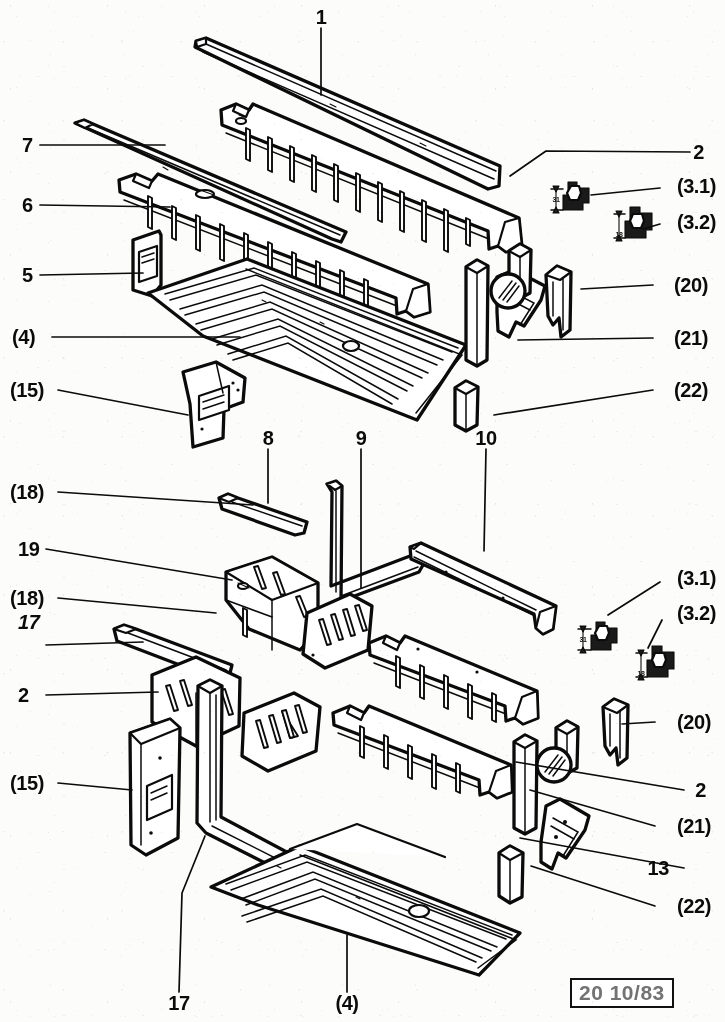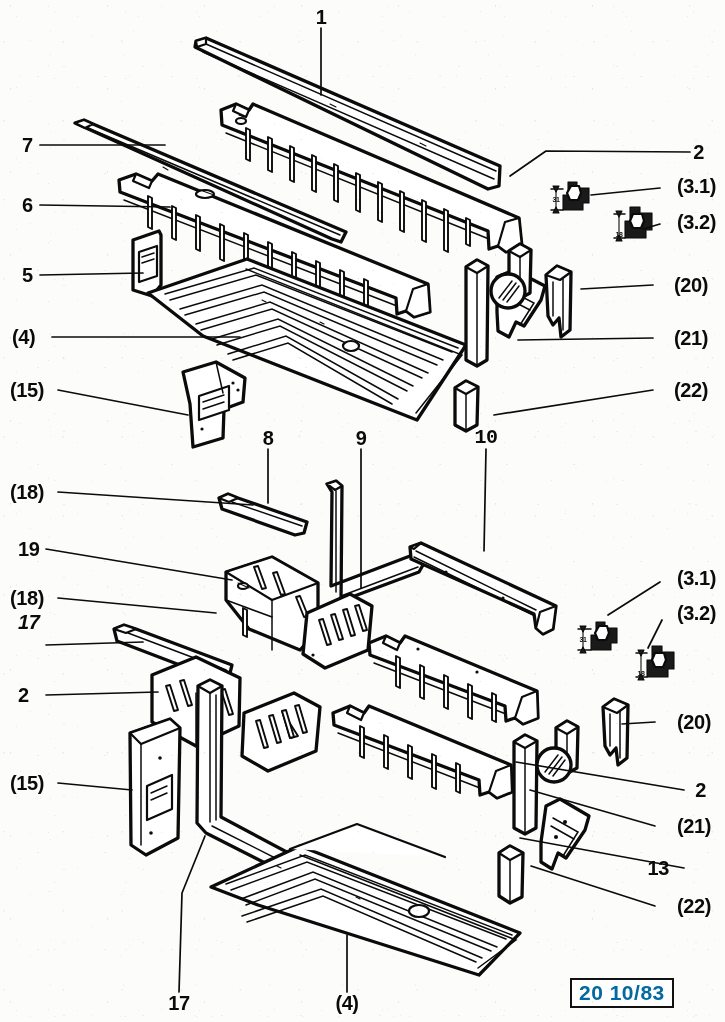--- a/index.html
+++ b/index.html
@@ -68,21 +68,21 @@
     left:570px;top:978px;
     border:2.5px solid #111;
     padding:1px 7px 2px 7px;
     background:#fff;
   }
   #stamp span{
     font-family:"Liberation Sans", sans-serif;
     font-weight:bold;
     font-size:21px;
     line-height:23px;
-    color:#0369a1;
+    color:#737373;
     letter-spacing:0.5px;
     white-space:nowrap;
   }
 </style>
 </head>
 <body>
 
 <div id="page">
 
   <svg id="art" viewBox="0 0 725 1022">
@@ -517,21 +517,21 @@
       <div class="lbl l" style="left: 12px; top: 337px;">(4)</div>
       <div class="lbl l" style="left: 10px; top: 390px;">(15)</div>
       <div class="lbl l" style="left: 10px; top: 492px;">(18)</div>
       <div class="lbl l" style="left: 18px; top: 549px;">19</div>
       <div class="lbl l" style="left: 10px; top: 598px;">(18)</div>
       <div class="lbl l" style="left: 18px; top: 622px; font-style: italic;">17</div>
       <div class="lbl l" style="left: 18px; top: 695px;">2</div>
       <div class="lbl l" style="left: 10px; top: 783px;">(15)</div>
       <div class="lbl c" style="left: 268px; top: 438px;">8</div>
       <div class="lbl c" style="left: 361px; top: 438px;">9</div>
-      <div class="lbl c" style="left: 486px; top: 438px; font-family: Liberation Mono, monospace;">10</div>
+      <div class="lbl c" style="left: 486px; top: 438px;">10</div>
       <div class="lbl c" style="left: 179px; top: 1003px;">17</div>
       <div class="lbl c" style="left: 347px; top: 1003px;">(4)</div>
       <div class="lbl r" style="left: 704px; top: 152px;">2</div>
       <div class="lbl r" style="left: 716px; top: 186px;">(3.1)</div>
       <div class="lbl r" style="left: 716px; top: 222px;">(3.2)</div>
       <div class="lbl r" style="left: 708px; top: 285px;">(20)</div>
       <div class="lbl r" style="left: 708px; top: 338px;">(21)</div>
       <div class="lbl r" style="left: 708px; top: 390px;">(22)</div>
       <div class="lbl r" style="left: 716px; top: 578px;">(3.1)</div>
       <div class="lbl r" style="left: 716px; top: 613px;">(3.2)</div>

